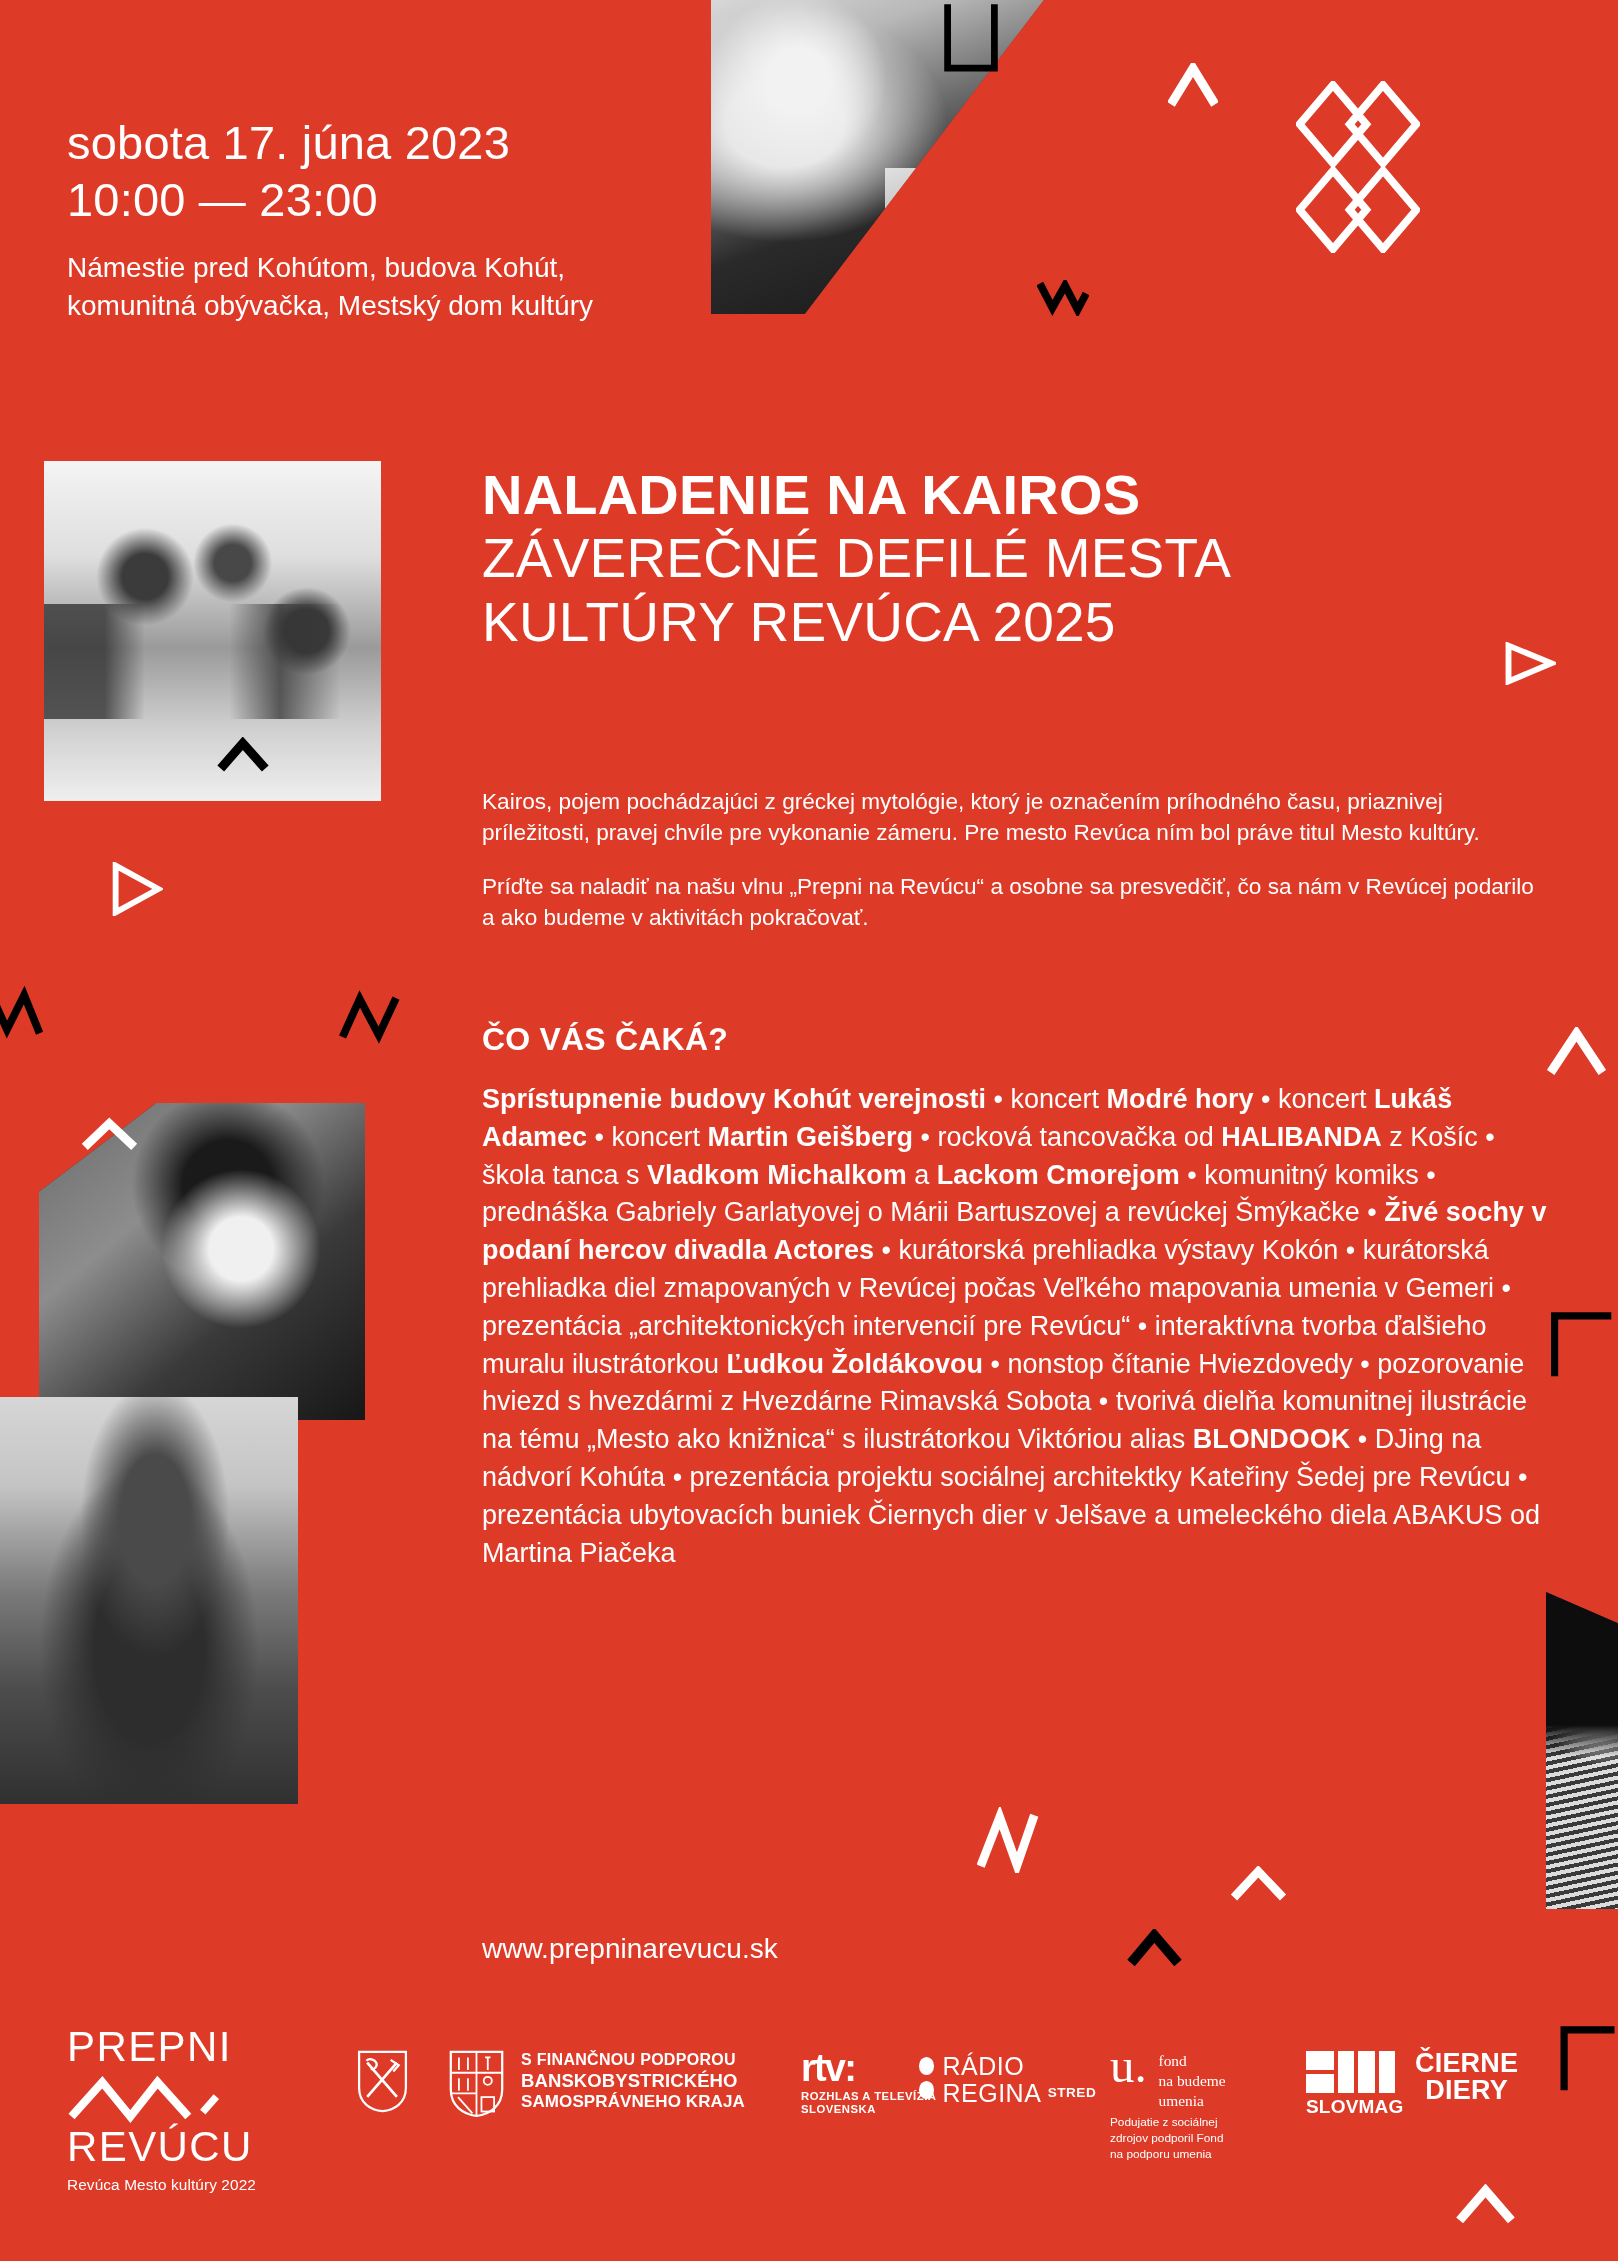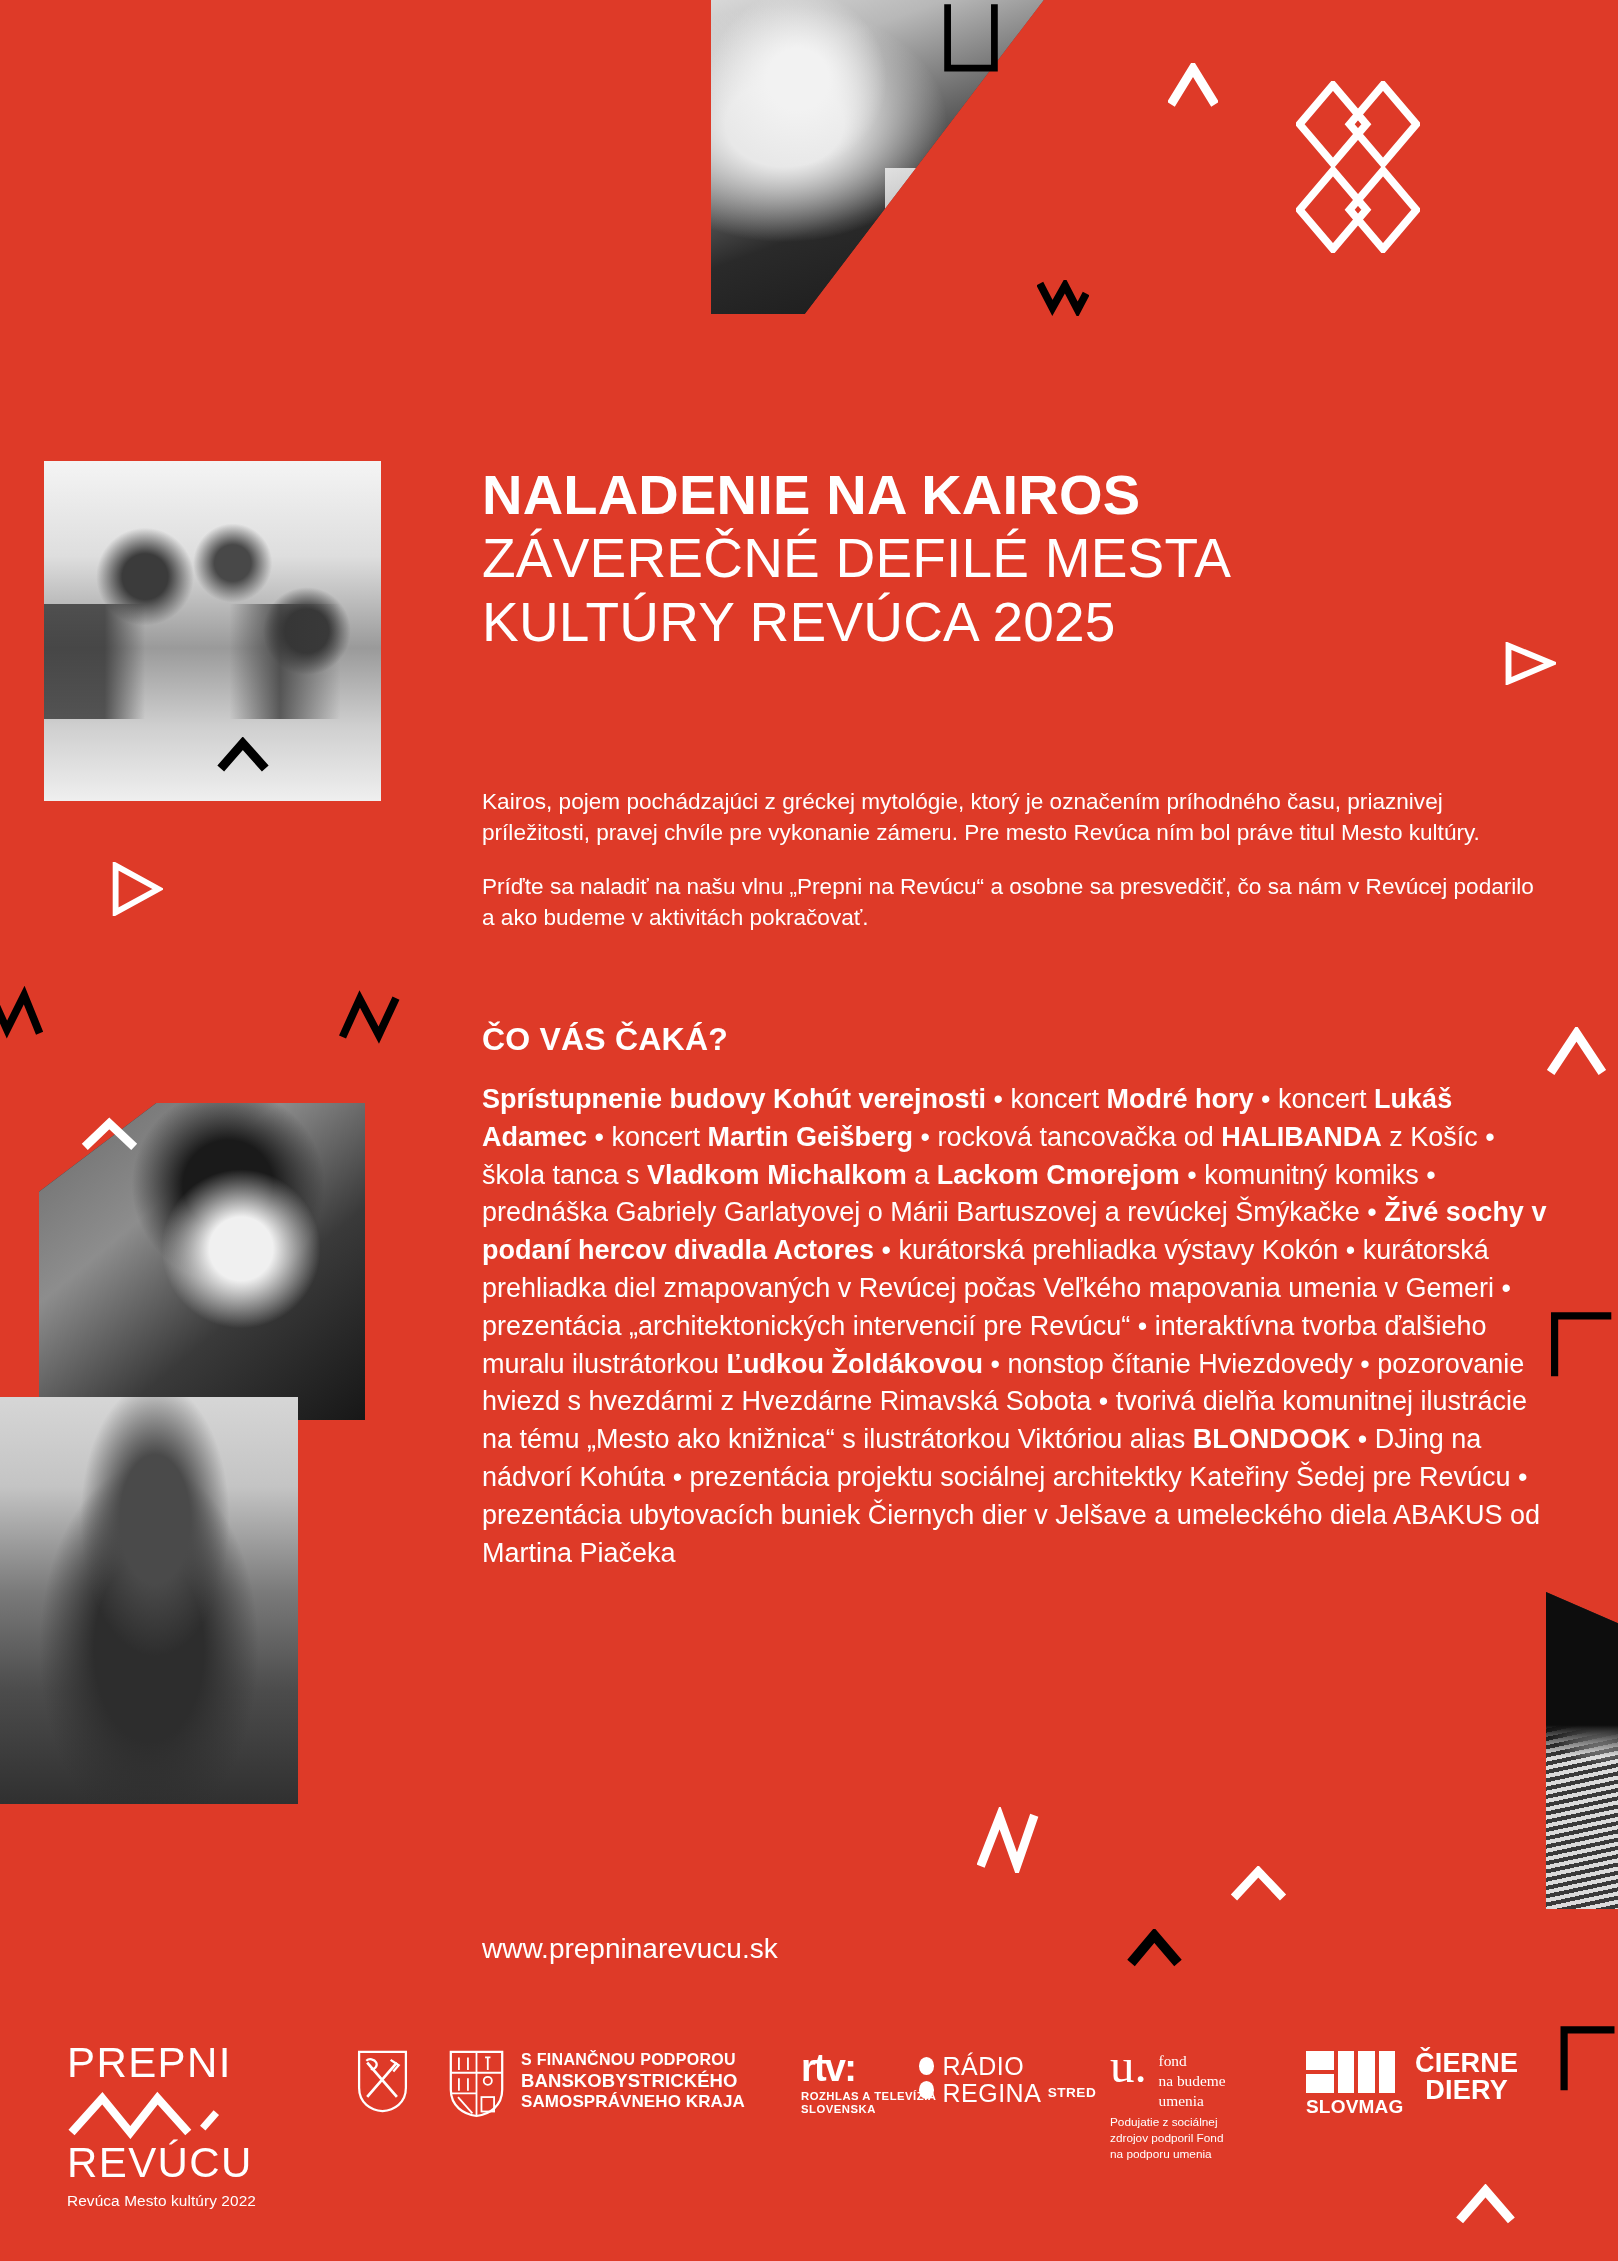--- a/index.html
+++ b/index.html
@@ -166,21 +166,21 @@
   
   .url{
     position:absolute; left:482px; top:1933px;
     font-family:"Liberation Sans Narrow","Liberation Sans",sans-serif;
     font-size:28px; font-weight:400;
   }
 
   
   .footer{position:absolute; left:0; top:2008px; width:1619px; height:253px;}
 
-  .brand{position:absolute; left:67px; top:34px; width:262px;}
+  .brand{position:absolute; left:67px; top:18px; width:262px;}
   .brand .bl{
     font-family:"Liberation Sans Narrow","Liberation Sans",sans-serif;
     font-weight:400; font-size:42px; line-height:.98; letter-spacing:1.4px;
   }
   .brand .mark{margin:5.4px 0 1.8px 0;}
   .brand .tag{
     font-family:"Liberation Sans Narrow","Liberation Sans",sans-serif;
     font-size:15.4px; margin-top:8.1px; letter-spacing:0.1px;
   }
 
@@ -362,20 +362,26 @@
     <svg width="59" height="41" viewBox="0 0 130 90">
         <path d="M8 80 L65 14 L122 80" fill="none" stroke="#fff" stroke-width="20"></path>
       </svg>
   </div>
   <div class="deco" style="left:1556px;top:2026px;">
     <svg width="63" height="68" viewBox="0 0 140 150">
         <path d="M130 8 H18 V142" fill="none" stroke="#000" stroke-width="16"></path>
       </svg>
   </div>
 
+  <div class="top-info">
+    <div class="ti-date">sobota 17. júna 2023</div>
+    <div class="ti-time">10:00 — 23:00</div>
+    <div class="ti-venue">Námestie pred Kohútom, budova Kohút,</div>
+    <div class="ti-venue">komunitná obývačka, Mestský dom kultúry</div>
+  </div>
 
   <div class="headline">
     <div class="h1">NALADENIE NA KAIROS</div>
     <div class="h2">
       <span>ZÁVEREČNÉ DEFILÉ MESTA</span>
       <span>KULTÚRY REVÚCA 2025</span>
     </div>
   </div>
 
   <div class="intro">

